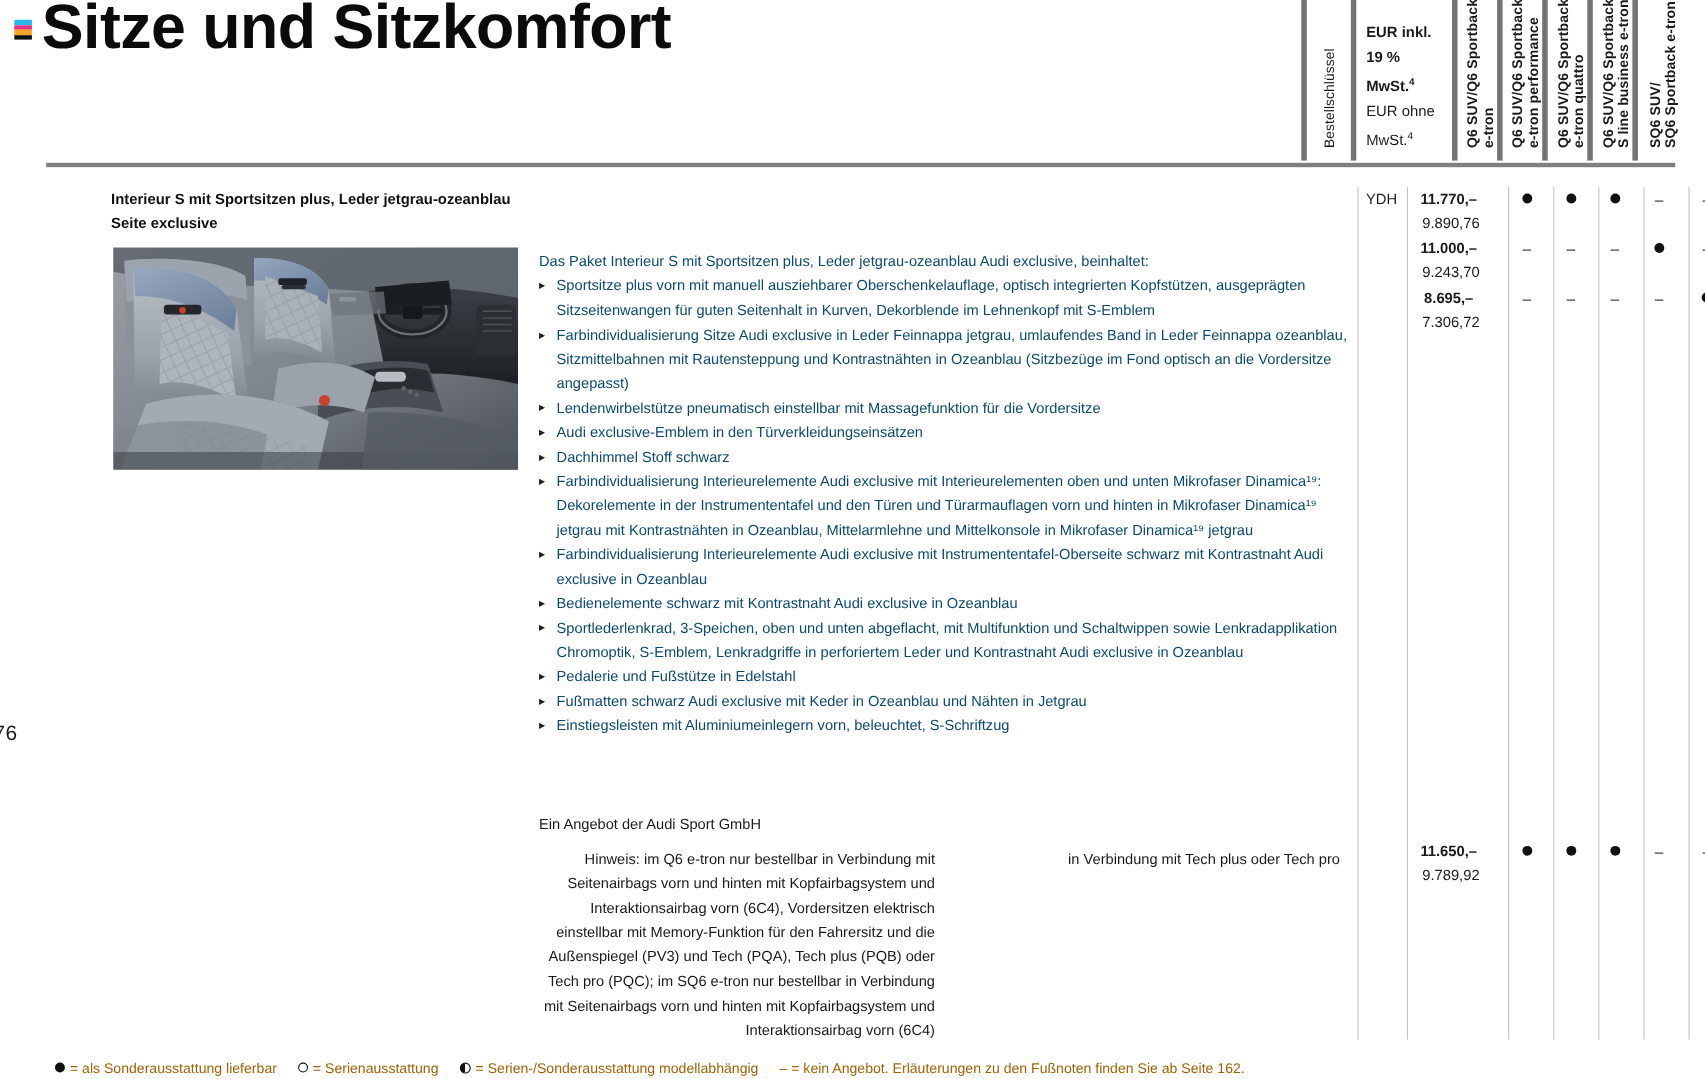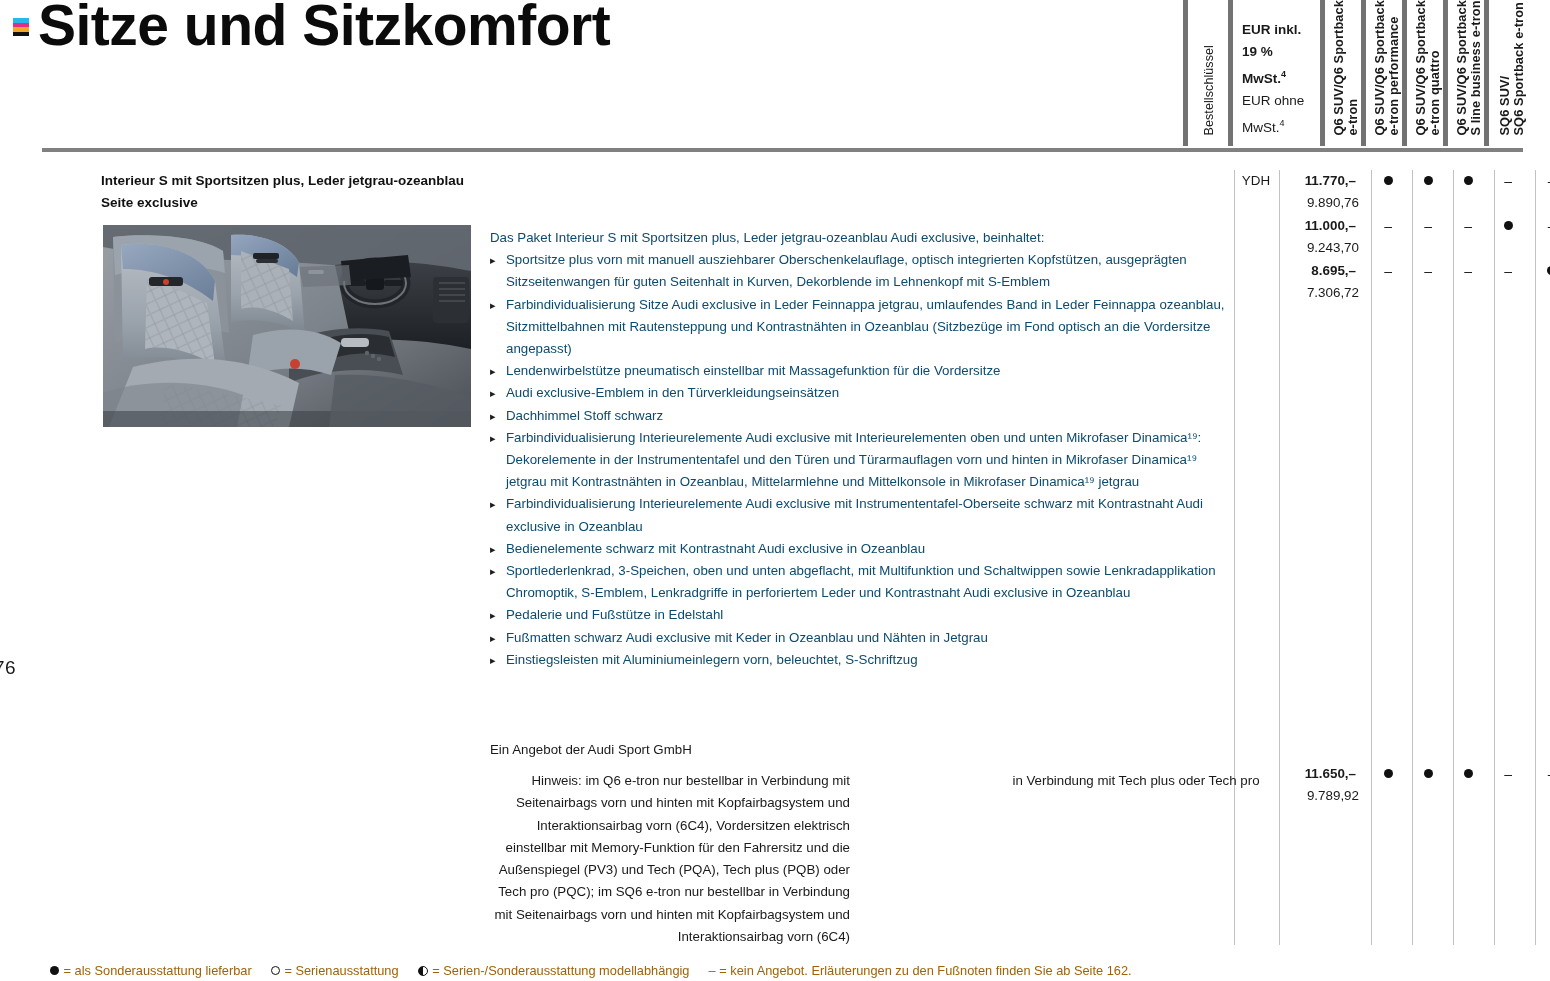--- a/index.html
+++ b/index.html
@@ -187,21 +187,21 @@
     line-height: 22.3px;
     text-align: right;
   }
   .hinweis-right {
     position: absolute;
     left: 870px;
     top: 600px;
     width: 330px;
     font-size: 13.3px;
     line-height: 22.3px;
-    text-align: center;
+    text-align: left;
     padding-right: 3px;
   }
 
   
   .pricegrid {
     position: absolute;
     left: 1183px;
     top: 0;
     width: 341px;
   }
@@ -210,21 +210,21 @@
     left: 0;
     width: 341px;
     display: flex;
   }
   .cell {
     box-sizing: border-box;
     font-size: 13.4px;
     line-height: 22px;
   }
   .c-key   { width: 45px; text-align: center; color:#1a1a1a; }
-  .c-price { width: 92px; text-align: right; padding-right: 12px; }
+  .c-price { width: 92px; text-align: center; padding-right: 12px; }
   .c-mark  { width: 41px; text-align: center; }
   .c-mark.wide { width: 48px; }
   .price-gross { font-weight: bold; }
   .price-net   { font-weight: normal; }
 
   .dot {
     display: inline-block;
     width: 9px;
     height: 9px;
     border-radius: 50%;

